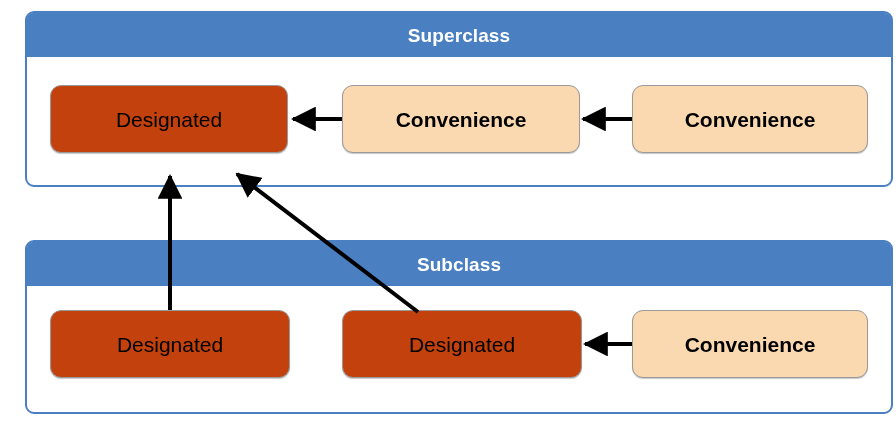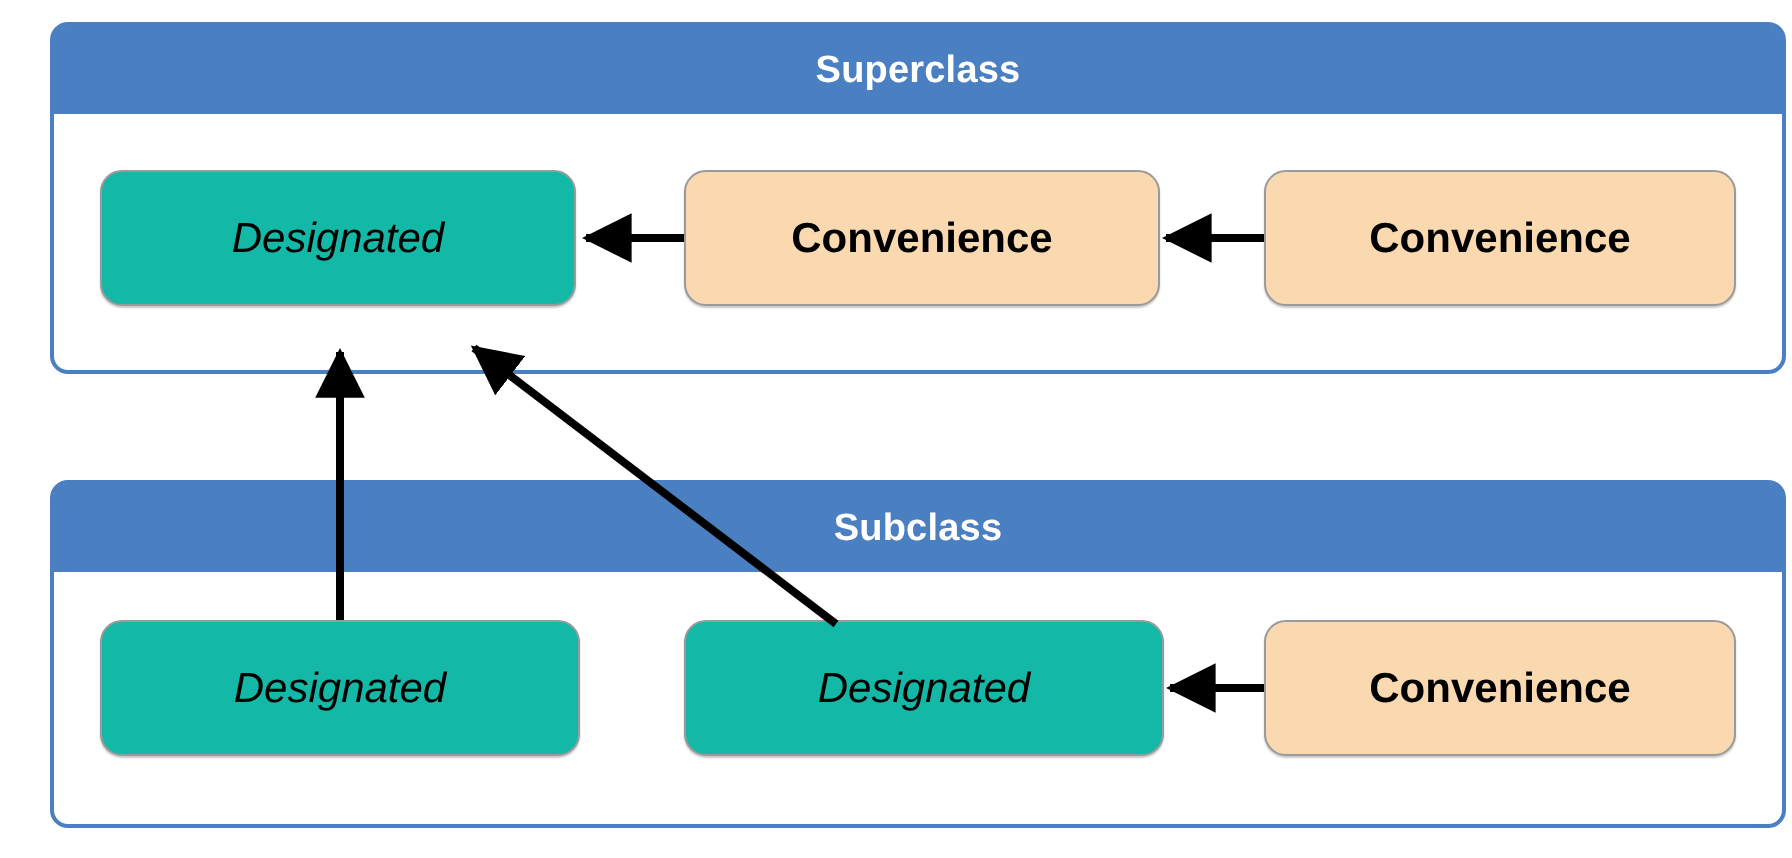--- a/index.html
+++ b/index.html
@@ -61,21 +61,21 @@
     justify-content: center;
     height: 68px;
     box-shadow: 0 1px 1px rgba(0,0,0,0.22);
   }
   .node-label {
     font-size: 21px;
     color: #000000;
     line-height: 1;
     white-space: nowrap;
   }
-  .node.designated  { background: #14b8a6; font-style: italic; }
+  .node.designated  { background: #c2410c; }
   .node.convenience { background: #fbd9b0; font-weight: bold; }
 
   
   #sup-designated   { left: 38px;  top: 85px;  width: 238px; }
   #sup-convenience-1{ left: 330px; top: 85px;  width: 238px; }
   #sup-convenience-2{ left: 620px; top: 85px;  width: 236px; }
   
   #sub-designated-1 { left: 38px;  top: 310px; width: 240px; }
   #sub-designated-2 { left: 330px; top: 310px; width: 240px; }
   #sub-convenience  { left: 620px; top: 310px; width: 236px; }

